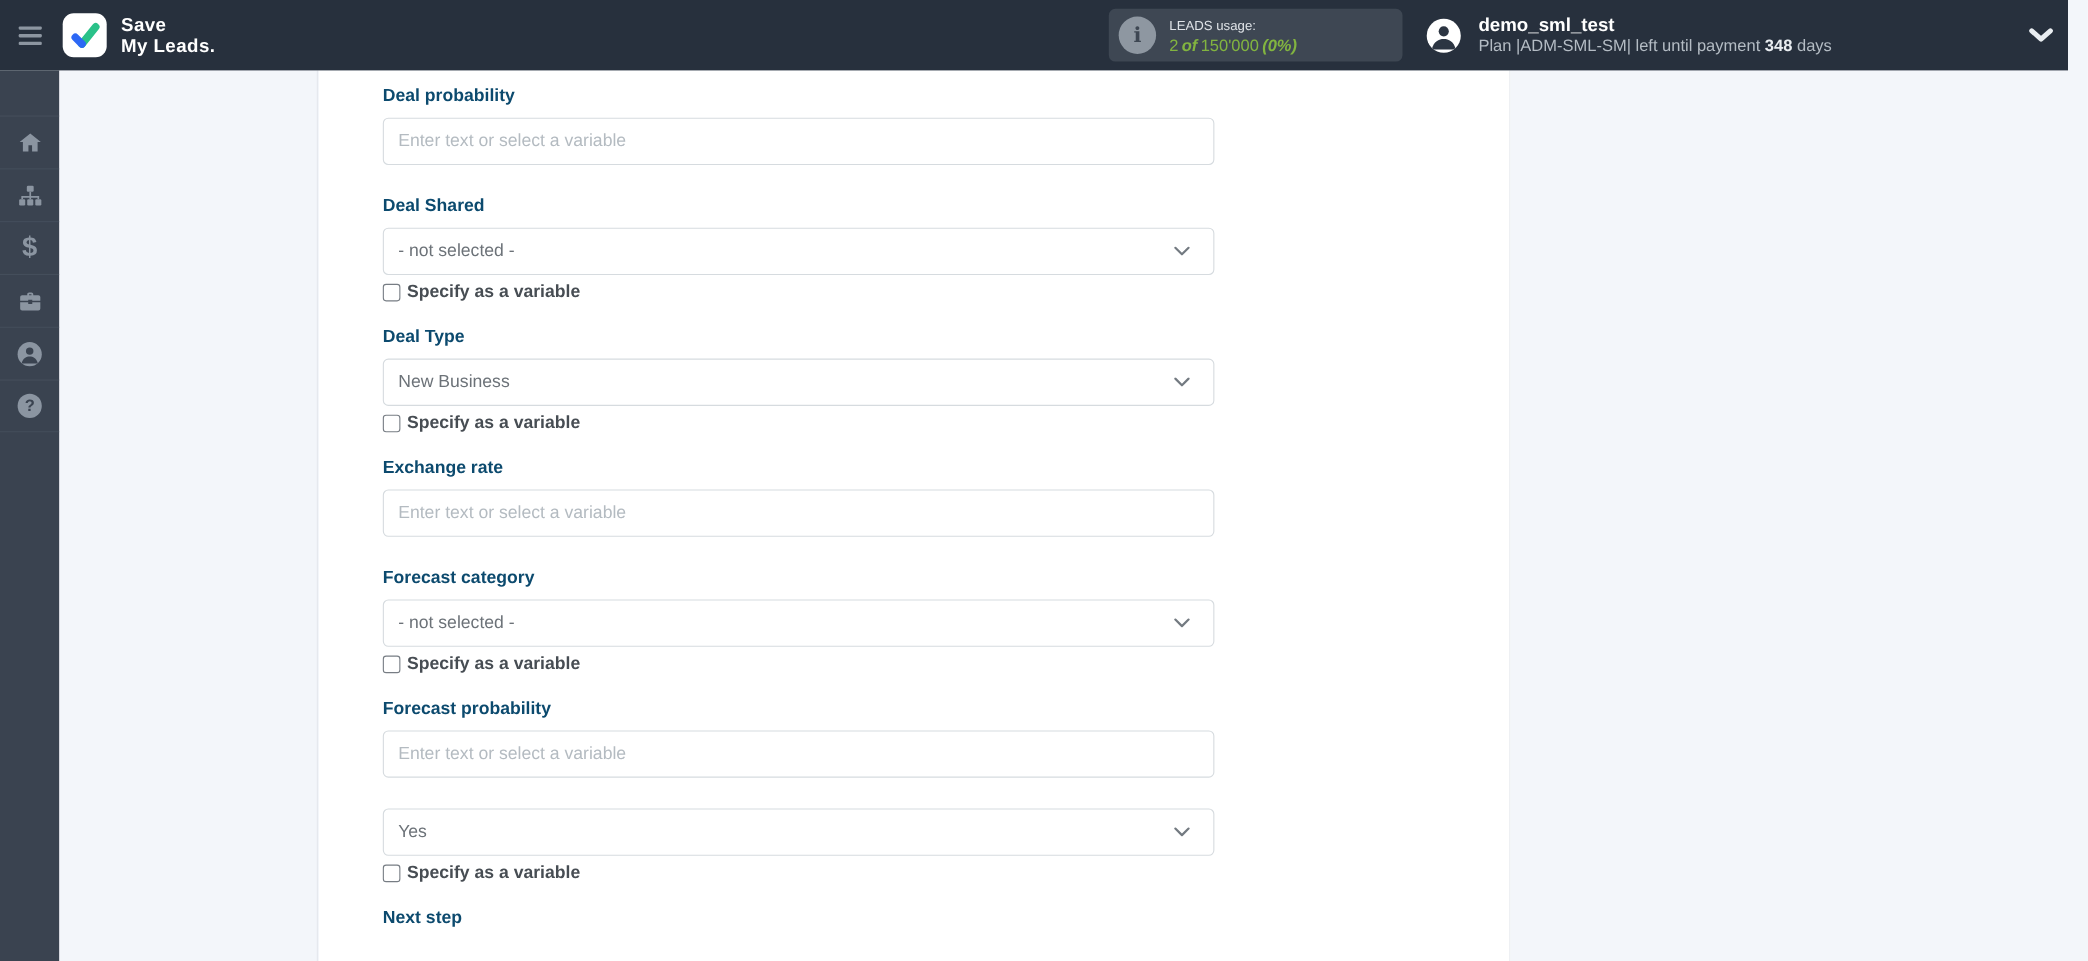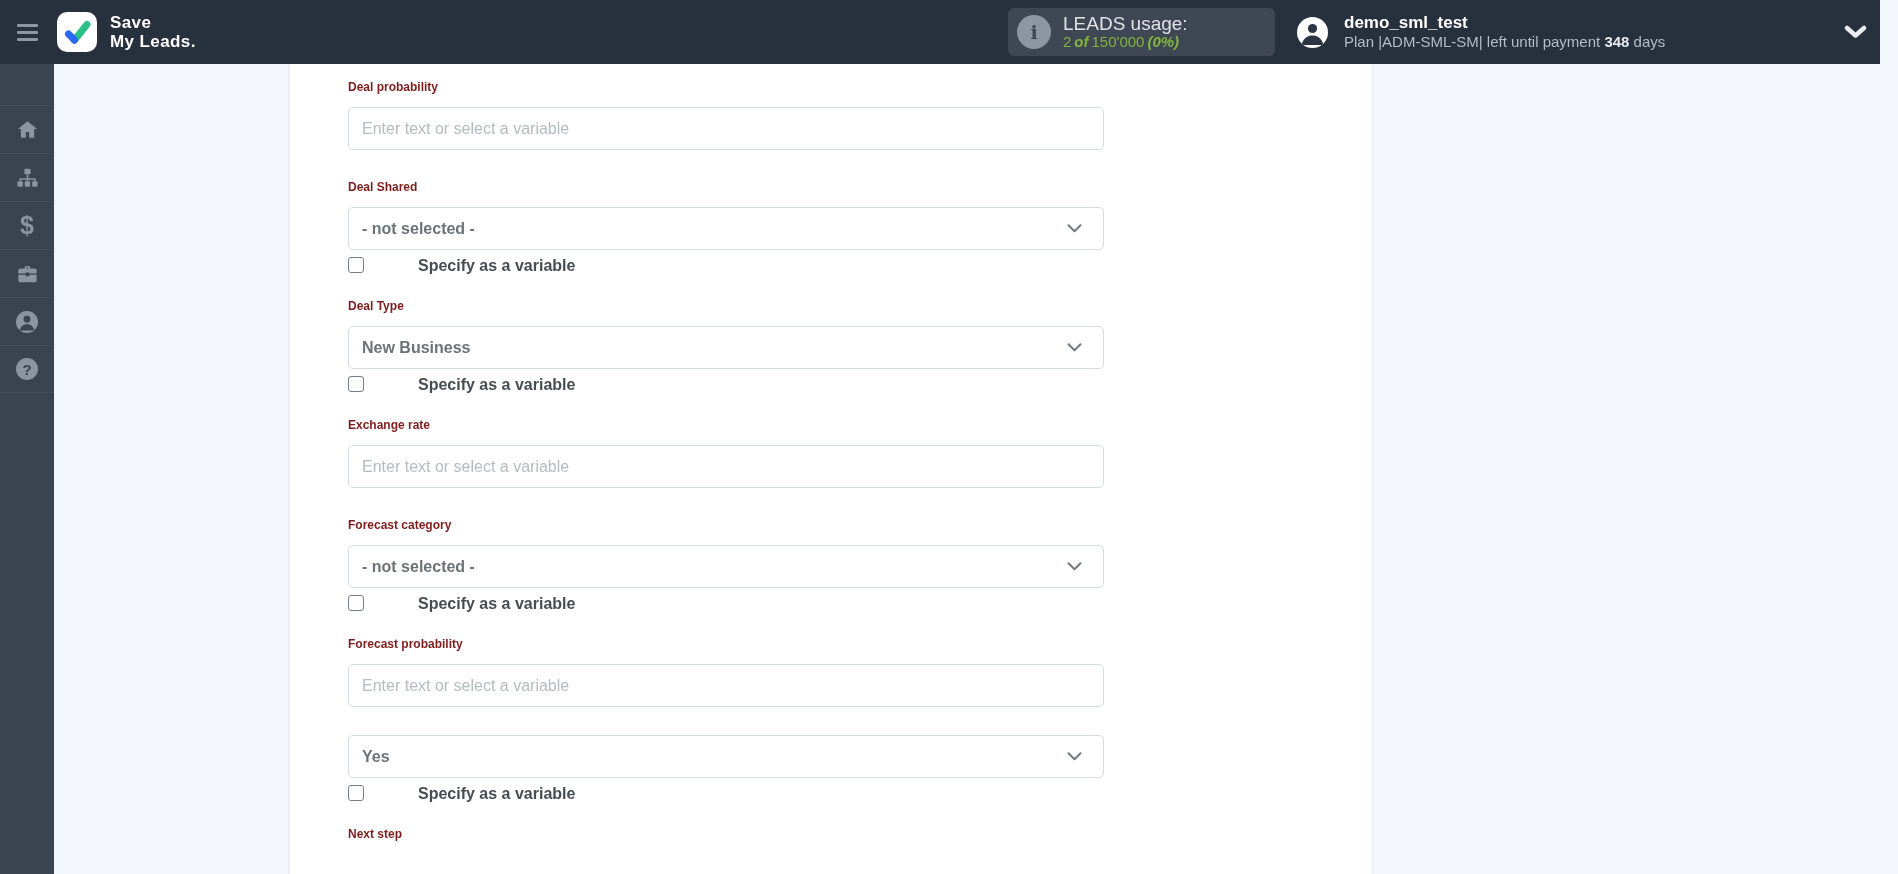--- a/index.html
+++ b/index.html
@@ -24,21 +24,21 @@
   .usage {
     position:absolute; left:1008px; top:8px; width:267px; height:48px;
     background:#3e4753; border-radius:6px; display:flex; align-items:center; padding-left:9px;
   }
   .info-icon {
     width:34px; height:34px; border-radius:50%; background:#8e97a1; flex:0 0 auto;
     display:flex; align-items:center; justify-content:center;
     color:#3e4753; font-family:"DejaVu Serif", serif; font-weight:700; font-size:19px;
   }
   .usage-text { margin-left:12px; }
-  .usage-title { color:#dfe3e7; font-size:19px; line-height:19px; }
+  .usage-title { color:#dfe3e7; font-size:12px; line-height:19px; }
   .usage-value { color:#82b440; font-size:15px; line-height:18px; }
   .usage-value .it { font-style:italic;font-weight:bold; }
   .usage-value span { margin-right:3px; }
 
   .user { position:absolute; left:1297px; top:0; height:64px; display:flex; align-items:center; cursor:pointer; }
   .avatar { width:31px; height:31px; border-radius:50%; background:#fff; overflow:hidden; display:flex; align-items:flex-end; justify-content:center; }
   .user-text { margin-left:16px; }
   .user-name { color:#ffffff; font-size:17px; font-weight:700; line-height:20px; }
   .user-plan { color:#b4bcc4; font-size:15px; line-height:18px; }
   .user-plan .days { color:#e9edf1; font-weight:700; }
@@ -57,38 +57,38 @@
   .icon-circle .q { color:#3a4350; font-size:15px; font-weight:700; line-height:1; }
 
   .panel { position:absolute; left:54px; top:64px; bottom:0; width:235px; background:#f3f6fa; border-right:1px solid #e5e8ed; }
 
   
   .card { position:absolute; left:290px; top:64px; bottom:0; width:1083px; background:#ffffff; border-right:1px solid #eaedf1; }
   .form { position:absolute; left:58px; top:14px; width:756px; }
 
   .form-group { margin-bottom:28px; }
   .form-group.has-checkbox { margin-bottom:23px; }
-  .field-label { font-size:12px; font-weight:700; color:#7f1d1d; line-height:19px; margin-bottom:10px; }
+  .field-label { font-size:16px; font-weight:700; color:#0c4a6e; line-height:19px; margin-bottom:10px; }
 
   .text-input {
     width:100%; height:43px; background:#fff;
     border:1px solid #d6dbdf; border-radius:5px; padding:0 13px;
     font-family:"Liberation Sans", sans-serif; font-size:16px; color:#555b61; outline:none;
   }
   .text-input::placeholder { color:#b4bbc1; }
 
   .select-box {
     width:100%; height:43px; background:#fff;
     border:1px solid #d6dbdf; border-radius:5px; padding:0 21px 0 13px;
     display:flex; align-items:center; justify-content:space-between; cursor:pointer;
   }
-  .select-value { font-size:16px; color:#6c7278;font-weight:bold; }
+  .select-value { font-size:16px; color:#6c7278; }
   .select-chevron { line-height:0; }
 
-  .checkbox-row { margin-top:7px; display:flex; align-items:flex-start;gap:48px; }
+  .checkbox-row { margin-top:7px; display:flex; align-items:center; }
   .checkbox {
     appearance:none; -webkit-appearance:none;
     width:16px; height:16px; border:1px solid #777d84; border-radius:3px;
     background:#fff; margin:0 6px 0 0; cursor:pointer; flex:0 0 auto;
   }
   .checkbox-label { font-size:16px; font-weight:700; color:#474d53; line-height:17px; }
 </style>
 </head>
 <body>
 

